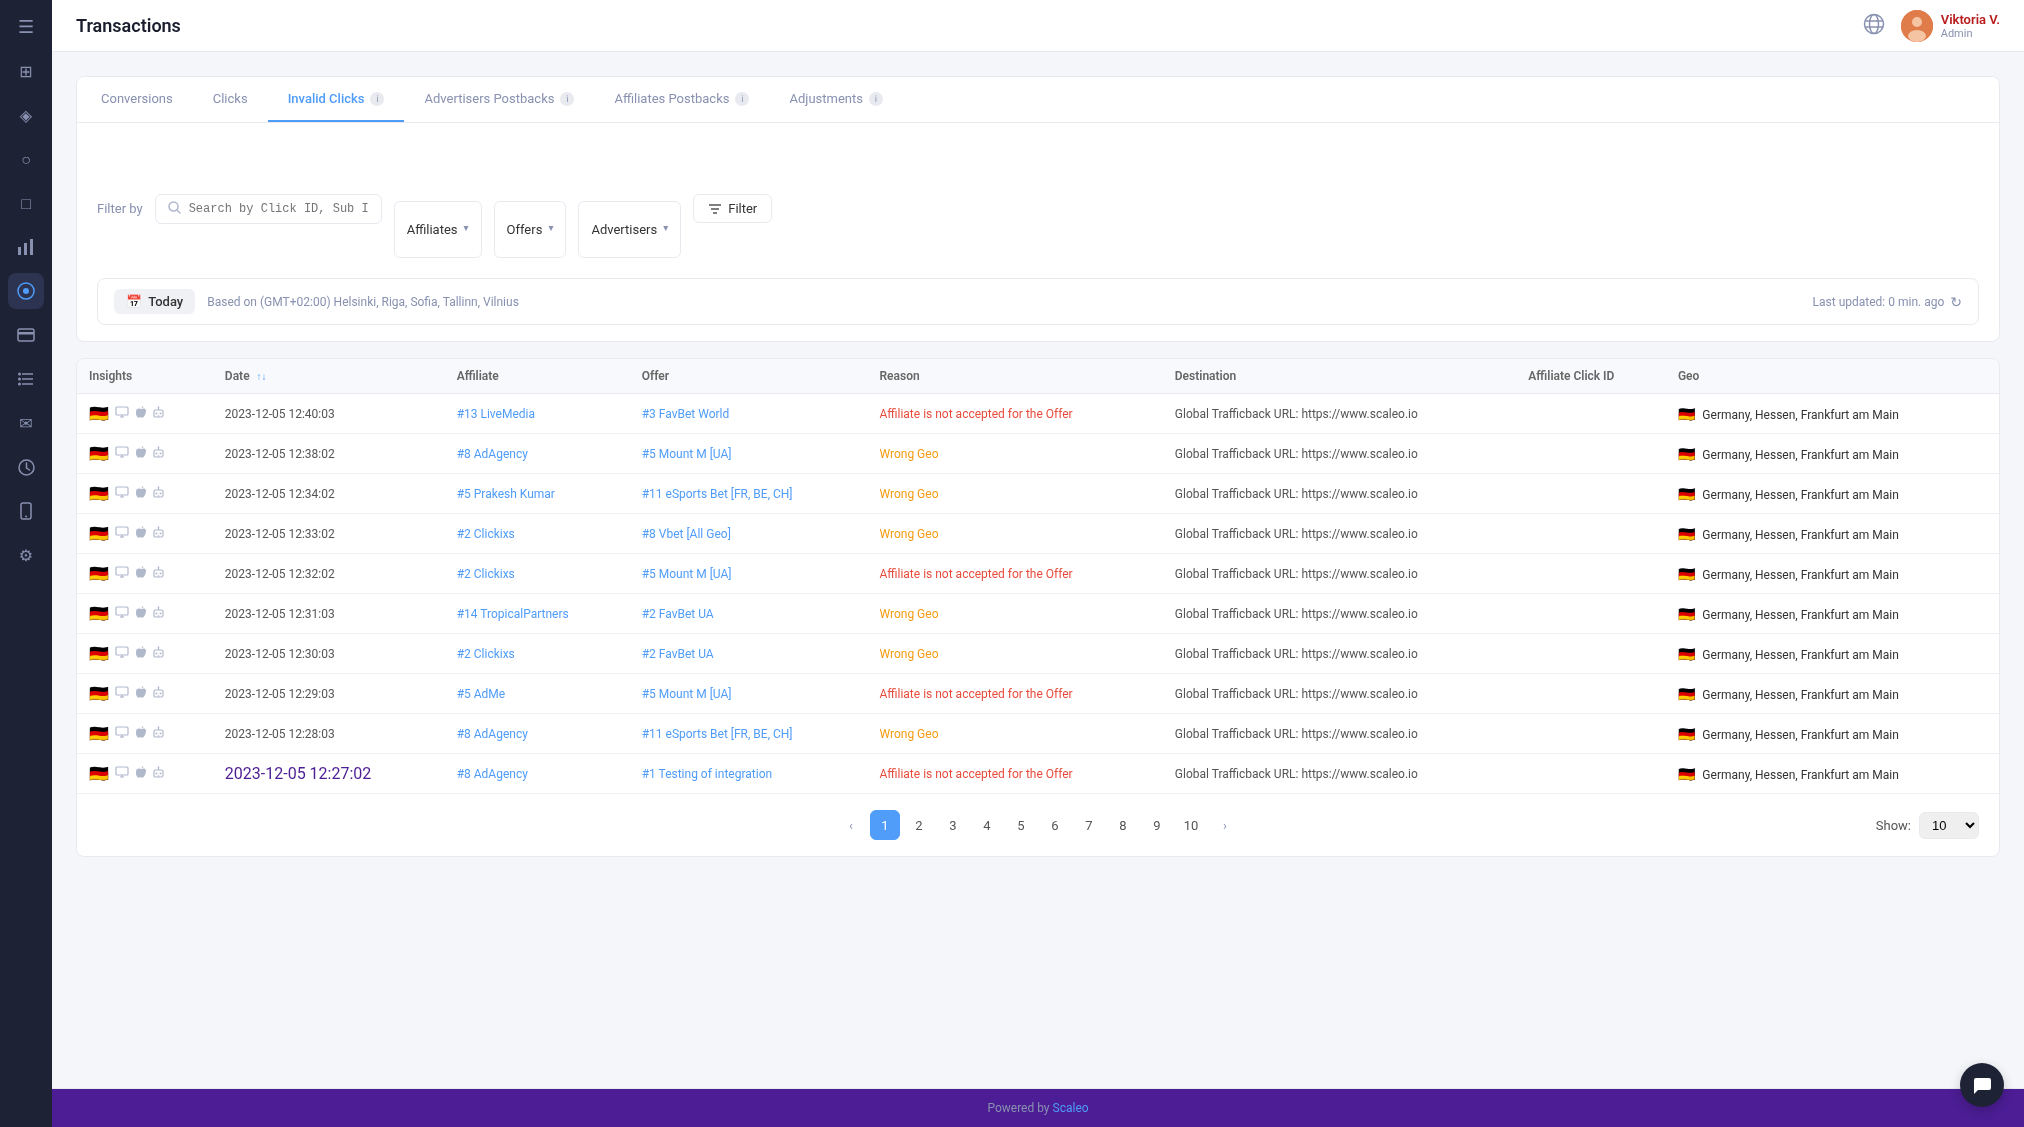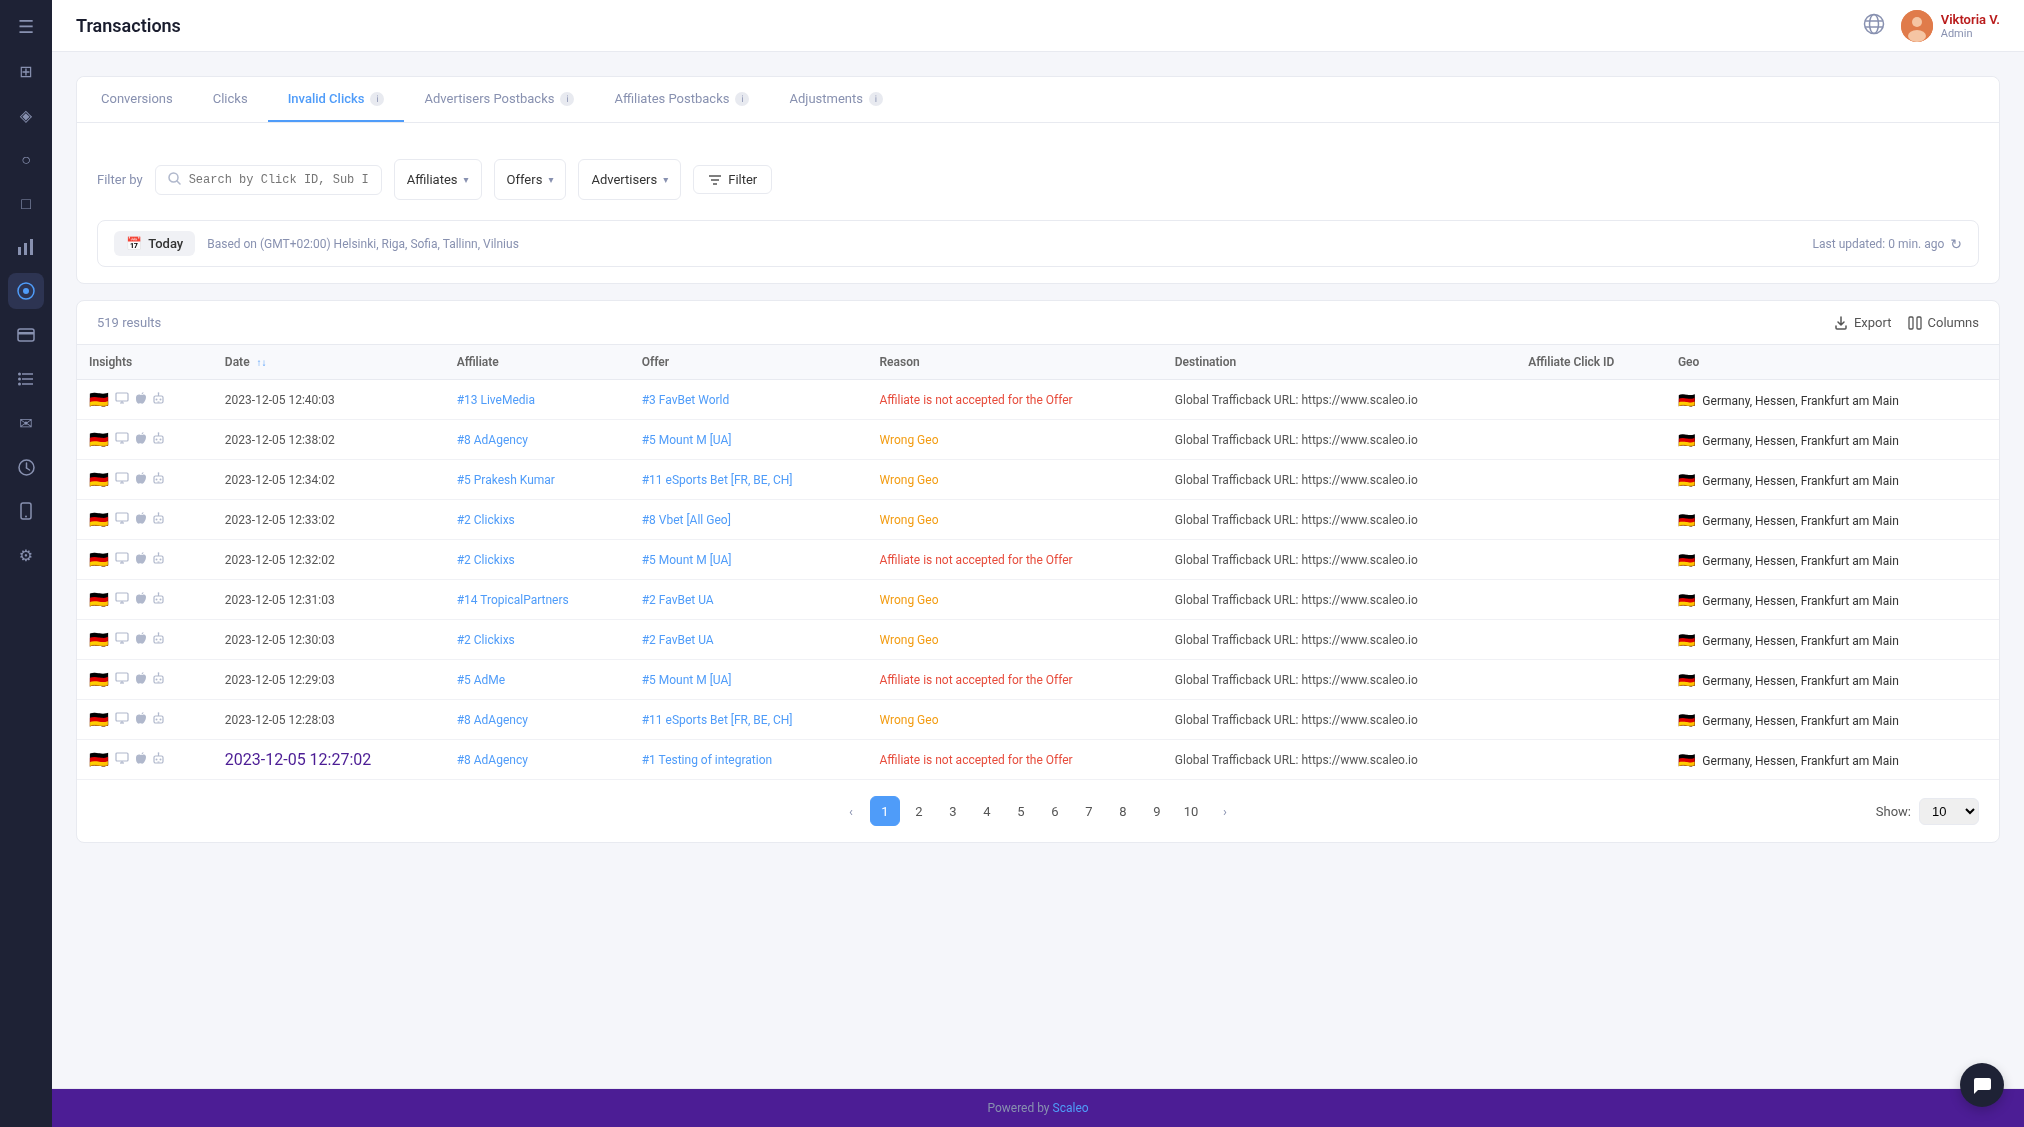--- a/index.html
+++ b/index.html
@@ -33,21 +33,21 @@
     .tab { padding: 14px 20px; font-size: 13px; color: #8891b0; cursor: pointer; border-bottom: 2px solid transparent; white-space: nowrap; display: flex; align-items: center; gap: 6px; }
     .tab.active { color: #4f9cf9; border-bottom-color: #4f9cf9; font-weight: 500; }
     .tab-info { width: 14px; height: 14px; border-radius: 50%; background: #e8eaf0; color: #8891b0; font-size: 9px; display: flex; align-items: center; justify-content: center; }
 
     
     .filter-bar { display: flex; align-items: center; gap: 12px; margin-bottom: 20px; flex-wrap: wrap; }
     .filter-label { color: #8891b0; font-size: 13px; }
     .search-input { display: flex; align-items: center; gap: 8px; border: 1px solid #e8eaf0; border-radius: 6px; padding: 6px 12px; background: #fff; }
     .search-input input { border: none; outline: none; font-size: 12px; color: #0f766e; width: 180px; font-family: Liberation Mono, monospace; }
     .search-icon { color: #b0b8cc; font-size: 12px; }
-    .filter-dropdown { display: flex; align-items: center; gap: 6px; border: 1px solid #e8eaf0; border-radius: 6px; padding: 12px 12px; background: #fff; cursor: pointer; font-size: 13px; color: #333; }
+    .filter-dropdown { display: flex; align-items: flex-start; gap: 6px; border: 1px solid #e8eaf0; border-radius: 6px; padding: 20px 12px; background: #fff; cursor: pointer; font-size: 13px; color: #333; margin-top: 42px; }
     .chevron { font-size: 10px; color: #8891b0; }
     .filter-btn { display: flex; align-items: center; gap: 6px; border: 1px solid #e8eaf0; border-radius: 6px; padding: 6px 14px; background: #fff; cursor: pointer; font-size: 13px; color: #333; }
 
     
     .date-bar { display: flex; align-items: center; justify-content: space-between; background: #fff; border: 1px solid #e8eaf0; border-radius: 8px; padding: 10px 16px; margin-bottom: 20px; }
     .date-left { display: flex; align-items: center; gap: 12px; }
     .today-btn { display: flex; align-items: center; gap: 6px; font-size: 13px; font-weight: 500; color: #333; background: #f0f1f5; border-radius: 6px; padding: 5px 12px; cursor: pointer; }
     .date-timezone { font-size: 12px; color: #8891b0; }
     .last-updated { font-size: 12px; color: #8891b0; display: flex; align-items: center; gap: 6px; }
     .refresh-icon { color: #8891b0; font-size: 14px; cursor: pointer; }
@@ -244,38 +244,20 @@
           <span class="date-timezone">Based on (GMT+02:00) Helsinki, Riga, Sofia, Tallinn, Vilnius</span>
         </div>
         <div class="last-updated">
           <span>Last updated: 0 min. ago</span>
           <span class="refresh-icon">↻</span>
         </div>
       </div>
     </div>
 
     <div class="table-container" style="margin-top: 16px;">
-      <div class="table-header-bar">
-        <span class="results-count">519 results</span>
-        <div class="table-actions">
-          <div class="action-btn">
-            <svg width="14" height="14" viewBox="0 0 14 14" fill="none">
-                <path d="M7 1v8M4 6l3 3 3-3M2 10v2a1 1 0 001 1h8a1 1 0 001-1v-2" stroke="#555" stroke-width="1.5" stroke-linecap="round"></path>
-              </svg>
-            <span>Export</span>
-          </div>
-          <div class="action-btn">
-            <svg width="14" height="14" viewBox="0 0 14 14" fill="none">
-                <rect x="1" y="1" width="4" height="12" rx="1" stroke="#555" stroke-width="1.3"></rect>
-                <rect x="9" y="1" width="4" height="12" rx="1" stroke="#555" stroke-width="1.3"></rect>
-              </svg>
-            <span>Columns</span>
-          </div>
-        </div>
-      </div>
 
       <table>
         <thead>
           <tr>
             <th>Insights</th>
             <th>
               Date
               <span class="sort-icon">↑↓</span>
             </th>
             <th>Affiliate</th>

